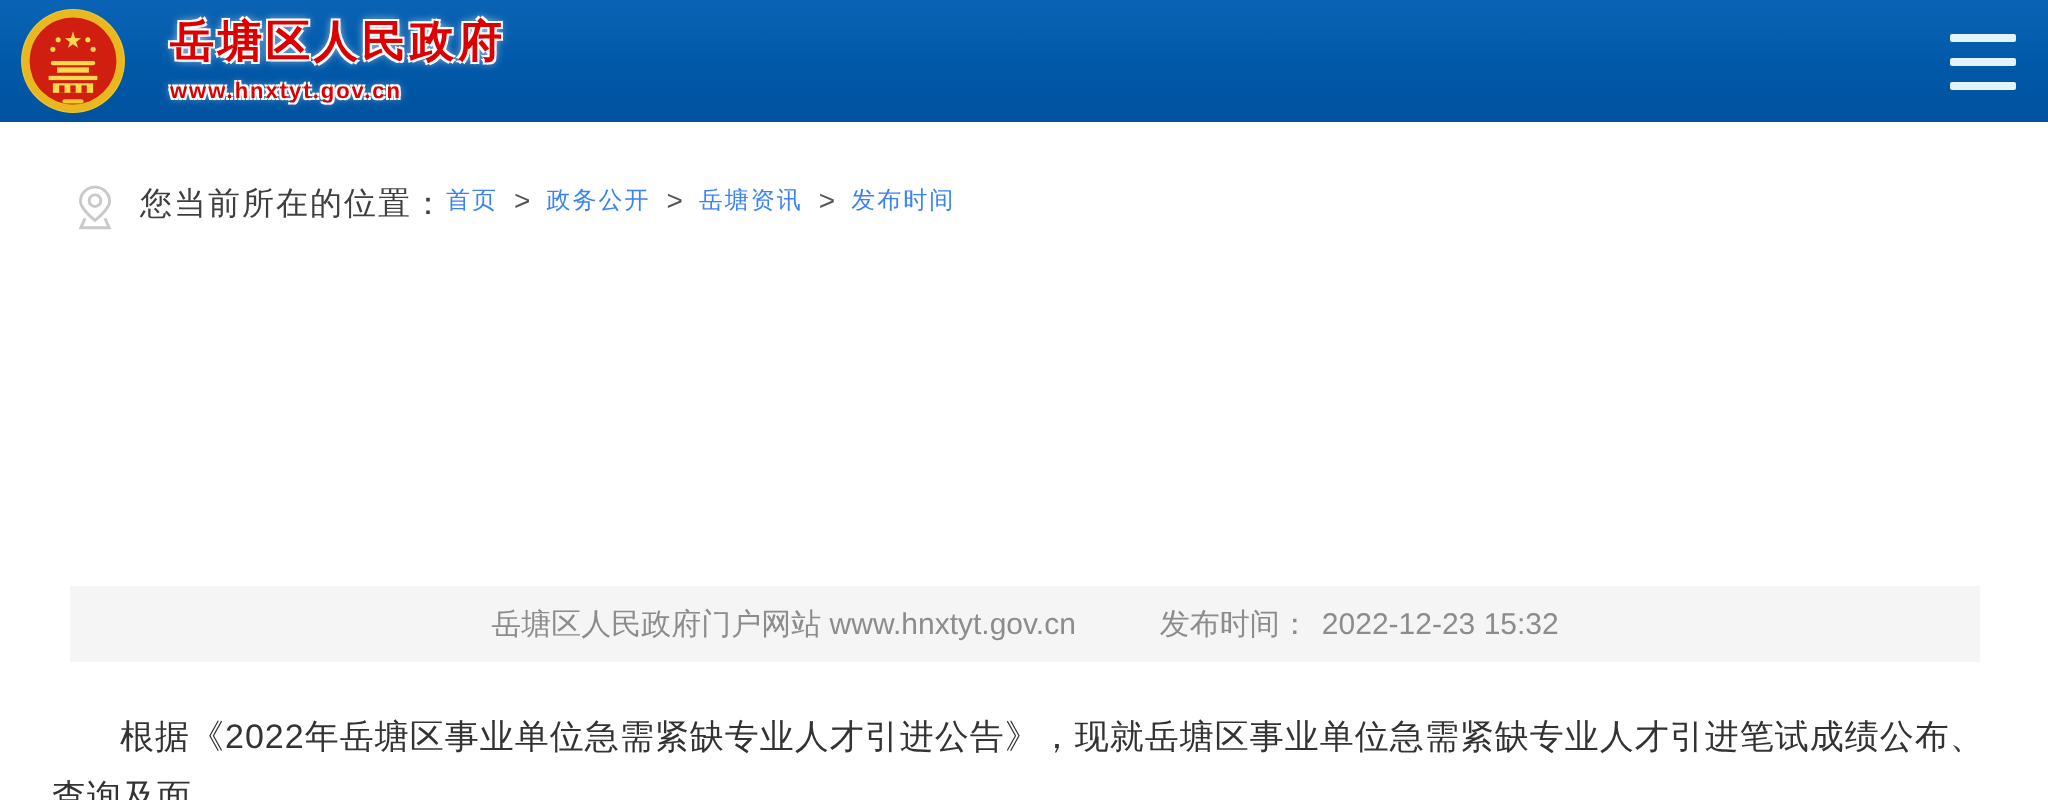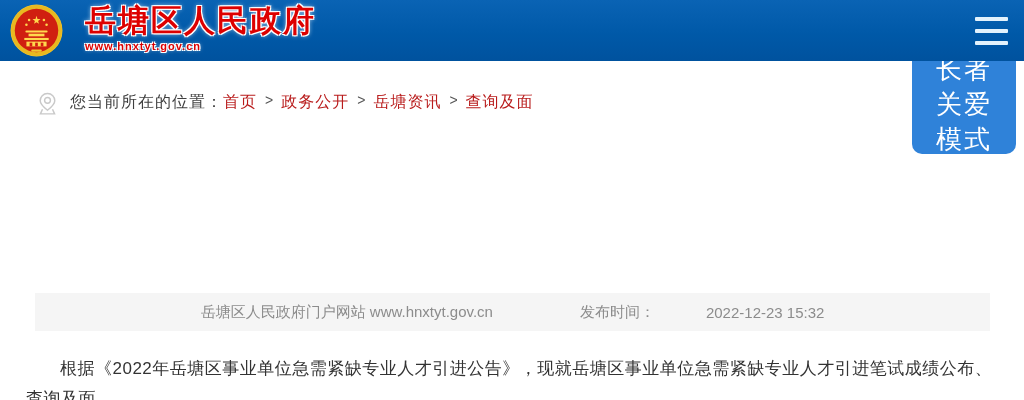--- a/index.html
+++ b/index.html
@@ -16,47 +16,47 @@
   body{font-family:"Liberation Sans","DejaVu Sans",sans-serif;}
   .page{position:relative;width:1024px;height:400px;background:#fff;overflow:hidden;margin:0 auto;}
 
   
   .site-header{position:absolute;top:0;left:0;right:0;height:61px;
     background:linear-gradient(180deg,#0a63b4 0%,var(--header_bg) 55%,#00529e 100%);
     z-index:3;display:flex;align-items:center;}
   .logo-wrap{display:flex;align-items:center;margin-left:10px;cursor:pointer;}
   .emblem{width:53px;height:53px;flex:0 0 auto;}
   .site-text{margin-left:22px;}
-  .site-name{font-size:31px;font-weight:bold;color:var(--accent_red);line-height:30px;letter-spacing:2px;
+  .site-name{font-size:22px;font-weight:bold;color:var(--accent_red);line-height:30px;letter-spacing:2px;
     text-shadow:1px 1px 0 #fff,-1px -1px 0 #fff,1px -1px 0 #fff,-1px 1px 0 #fff,0 0 5px rgba(255,255,255,.95);}
   .site-url{font-size:11px;font-weight:bold;color:var(--accent_red);line-height:20px;letter-spacing:1px;
     text-shadow:1px 1px 0 #fff,-1px -1px 0 #fff,1px -1px 0 #fff,-1px 1px 0 #fff,0 0 4px rgba(255,255,255,.95);}
   .hamburger{position:absolute;top:17px;right:16px;width:33px;height:28px;cursor:pointer;
     display:flex;flex-direction:column;justify-content:space-between;}
   .hamburger .bar{height:4px;width:100%;background:#e3f2fc;border-radius:1px;}
 
   
   .elder-panel{position:absolute;top:22px;right:8px;width:104px;height:132px;background:var(--elder_bg);
     border-radius:10px;z-index:2;padding-top:30px;text-align:center;cursor:pointer;}
   .elder-panel .line{color:#fff;font-size:26px;line-height:35px;letter-spacing:2px;}
 
   
   .breadcrumb{position:absolute;top:92px;left:35px;display:flex;height:26px;}
   .pin-icon{width:25px;height:25px;margin-right:10px;}
   .crumb-label{font-size:16px;color:#3f3f3f;letter-spacing:1px;}
-  .crumb-link{font-size:16px;color:#b91c1c;text-decoration:none;cursor:pointer;letter-spacing:1px;}
+  .crumb-link{font-size:12px;color:#3b82f6;text-decoration:none;cursor:pointer;letter-spacing:1px;}
   .crumb-sep{font-size:14px;color:#555;padding:0 8px;}
 
   
   .article-title{position:absolute;top:158px;left:42px;right:42px;text-align:center;
     color:var(--text_dark);font-size:30px;line-height:56px;font-weight:400;letter-spacing:1px;}
   .article-title .t-line{display:block;}
 
   .meta-bar{position:absolute;top:293px;left:35px;right:34px;height:38px;background:var(--meta_bg);
-    display:flex;align-items:center;justify-content:center;font-size:15px;color:var(--text_gray);gap:45px;}
+    display:flex;align-items:center;justify-content:center;font-size:15px;color:var(--text_gray);}
   .meta-source{margin-right:42px;}
   .meta-time-label{margin-right:6px;}
 
   .article-body{position:absolute;top:354px;left:26px;right:30px;font-size:17px;color:var(--text_dark);
     line-height:30px;text-indent:2em;letter-spacing:0.5px;}
 </style>
 </head>
 <body>
 
 <div class="page">
@@ -86,40 +86,35 @@
         <div class="site-url">www.hnxtyt.gov.cn</div>
       </div>
     </div>
     <div class="hamburger">
       <div class="bar"></div>
       <div class="bar"></div>
       <div class="bar"></div>
     </div>
   </div>
 
-  <div class="elder-panel">
-    <div class="line">长者</div>
-    <div class="line">关爱</div>
-    <div class="line">模式</div>
-  </div>
 
   <div class="breadcrumb">
     <svg class="pin-icon" viewBox="0 0 24 24" fill="none" stroke="#c9c9c9" stroke-width="1.4">
       <path d="M12 1.5 C7.8 1.5 5 4.7 5 8.4 C5 12 12 17.5 12 17.5 C12 17.5 19 12 19 8.4 C19 4.7 16.2 1.5 12 1.5 Z"></path>
       <circle cx="12" cy="8" r="2.8"></circle>
       <path d="M7.2 16.5 L5.2 21 H18.8 L16.8 16.5"></path>
     </svg>
     <span class="crumb-label">您当前所在的位置：</span>
     <a class="crumb-link">首页</a>
     <span class="crumb-sep">&gt;</span>
     <a class="crumb-link">政务公开</a>
     <span class="crumb-sep">&gt;</span>
     <a class="crumb-link">岳塘资讯</a>
     <span class="crumb-sep">&gt;</span>
-    <a class="crumb-link">查询及面</a>
+    <a class="crumb-link">发布时间</a>
   </div>
 
 
   <div class="meta-bar">
     <span class="meta-source">岳塘区人民政府门户网站 www.hnxtyt.gov.cn</span>
     <span class="meta-time-label">发布时间：</span>
     <span class="meta-time">2022-12-23 15:32</span>
   </div>
 
   <p class="article-body">根据《2022年岳塘区事业单位急需紧缺专业人才引进公告》，现就岳塘区事业单位急需紧缺专业人才引进笔试成绩公布、查询及面</p>

